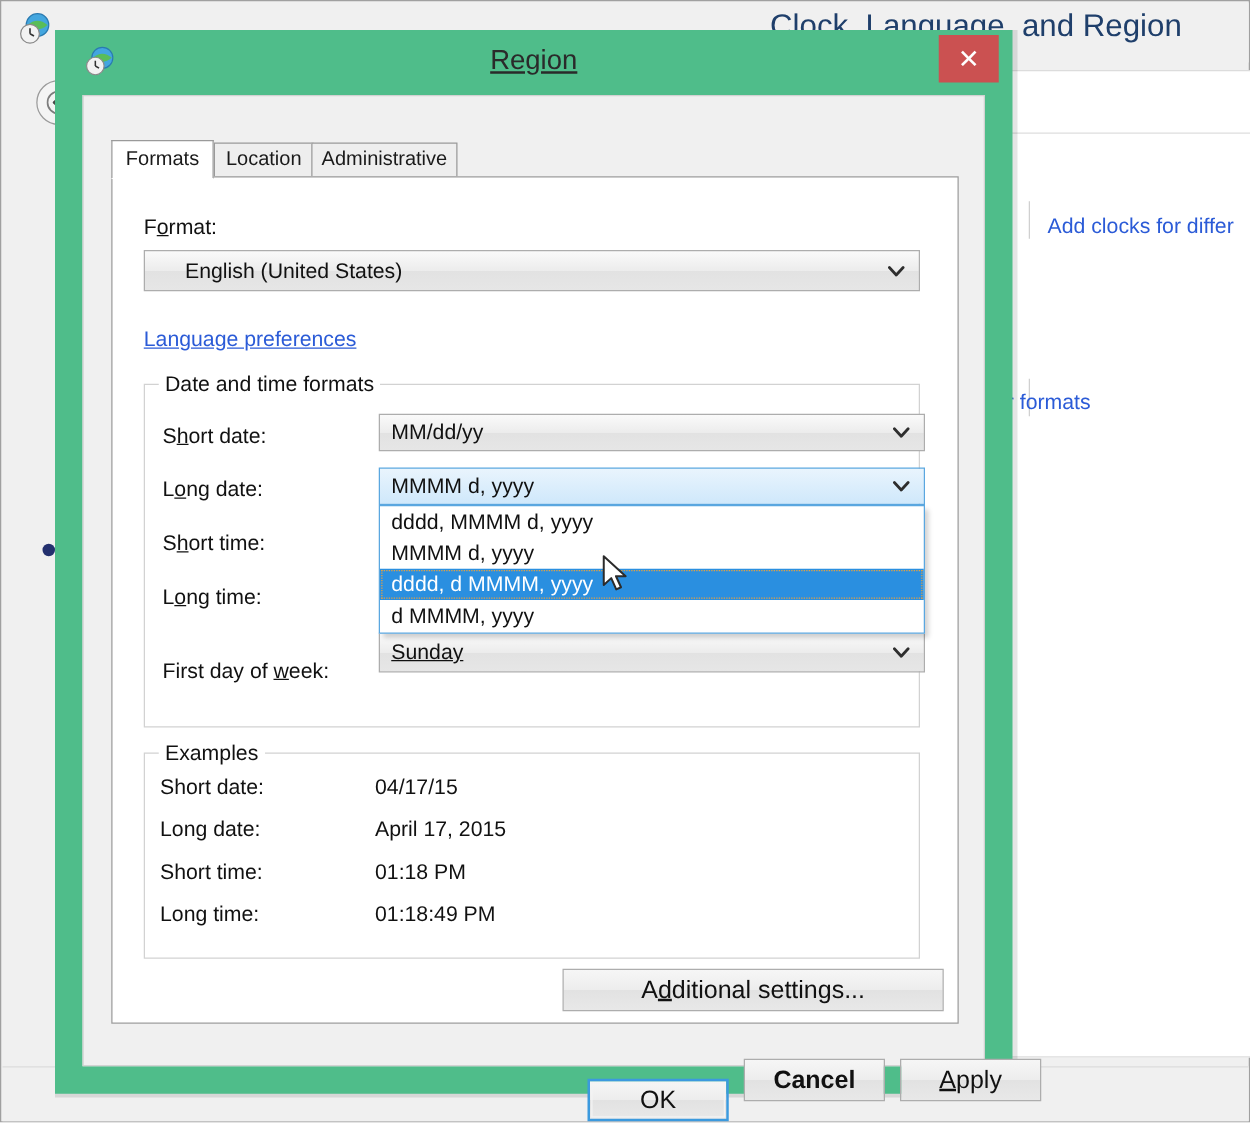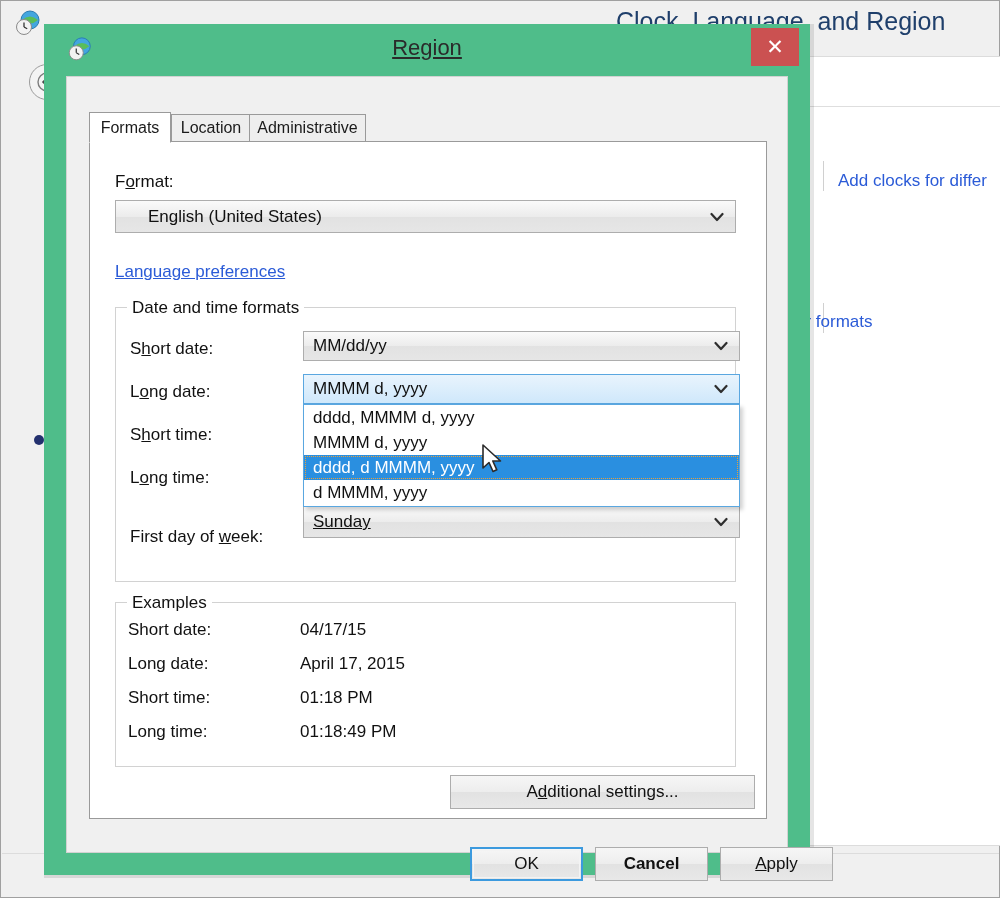--- a/index.html
+++ b/index.html
@@ -56,22 +56,22 @@
   .droplist{position:absolute;box-sizing:border-box;background:#ffffff;border:1px solid #5aa7e0;z-index:40;box-shadow:3px 3px 4px rgba(0,0,0,.18);}
   .dropitem{height:25px;line-height:25px;font-size:17px;color:#111;padding-left:9px;box-sizing:border-box;white-space:nowrap;cursor:pointer;}
   .dropitem.sel{background:#2a8fe0;color:#ffffff;outline:1px dotted #e9a13b;outline-offset:-2px;}
 
   
   .group{position:absolute;box-sizing:border-box;border:1px solid #d2d2d2;}
   .group-title{position:absolute;background:#ffffff;font-size:17px;color:#111;padding:0 5px;}
 
   
   .btn{position:absolute;box-sizing:border-box;border:1px solid #adadad;background:linear-gradient(to bottom,#f6f6f6 0%,#ededed 50%,#e2e2e2 51%,#e8e8e8 100%);
-    font-size:17px;color:#111;display:flex;align-items:center;justify-content:center;cursor:pointer;}
-  .btn.focus{border:2px solid #3c9ade;}
+    font-size:20px;color:#111;display:flex;align-items:center;justify-content:center;cursor:pointer;}
+  .btn.focus{border:2px solid #3c9ade;margin-top:16px;}
   .btn.focus::after{content:"";position:absolute;left:1px;top:1px;right:1px;bottom:1px;border:1px solid #f3f3f3;pointer-events:none;}
 
   .value{position:absolute;font-size:17px;color:#111;white-space:nowrap;}
   .cursor-arrow{position:absolute;left:481px;top:444px;z-index:60;pointer-events:none;}
 </style>
 </head>
 <body>
 
 <div id="root">
 

